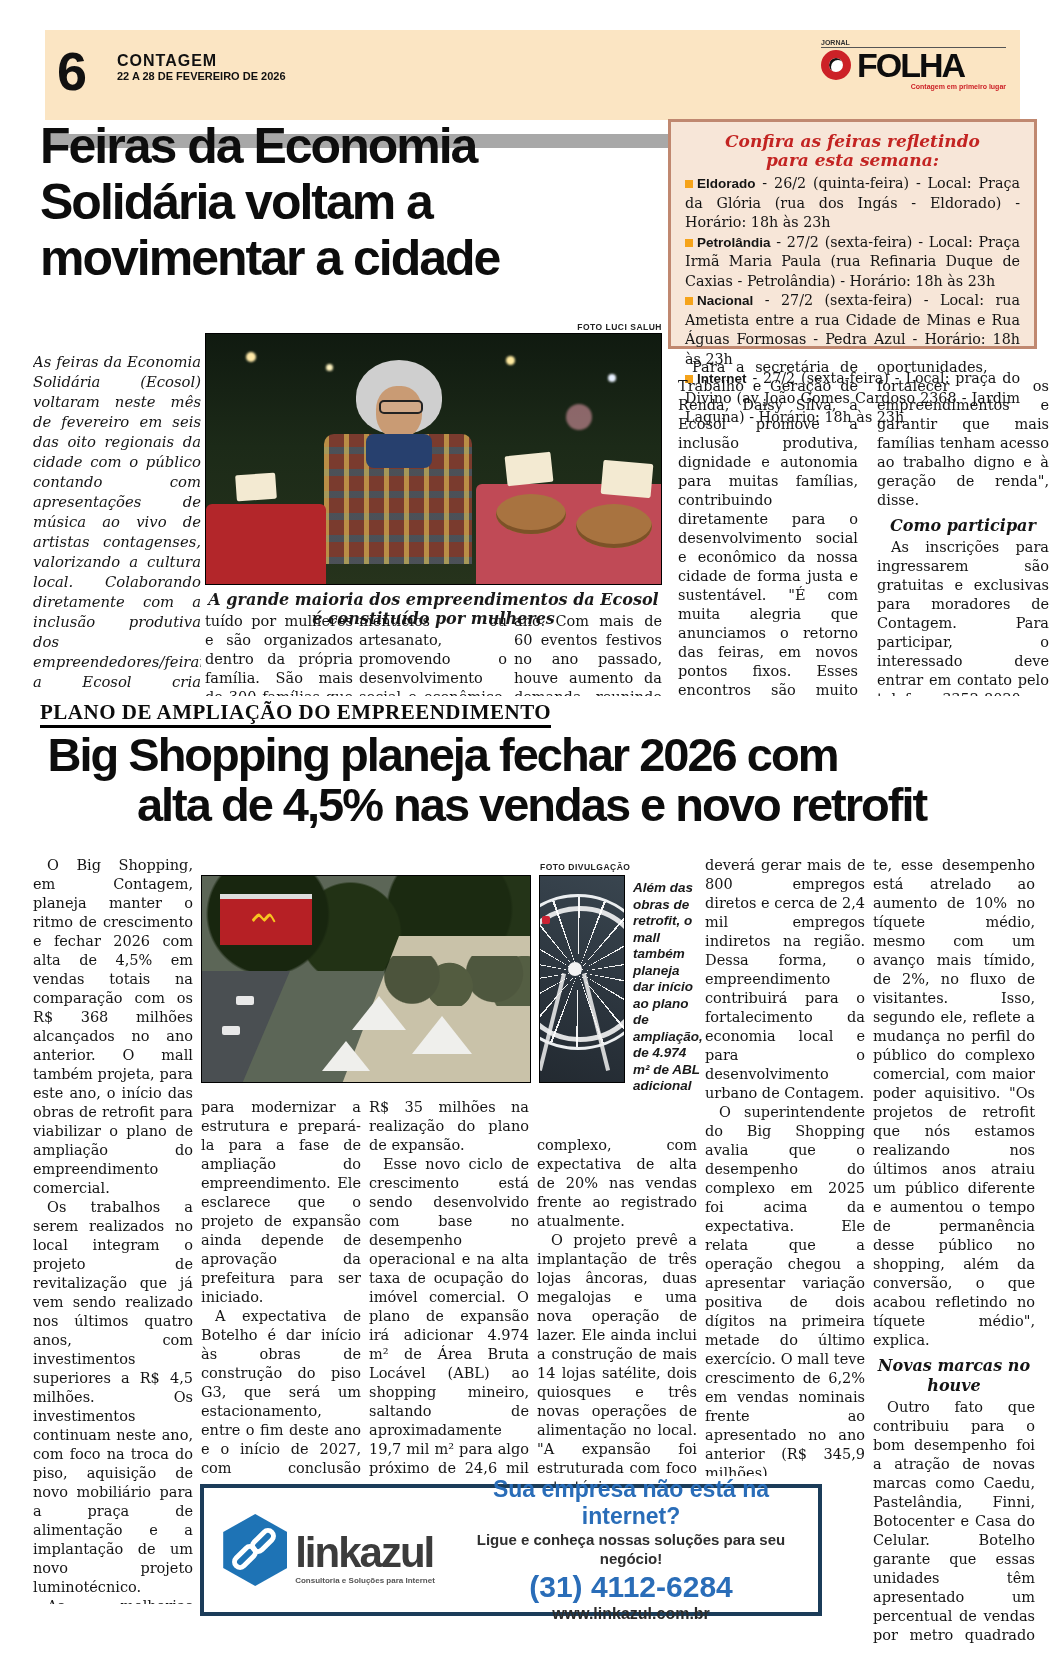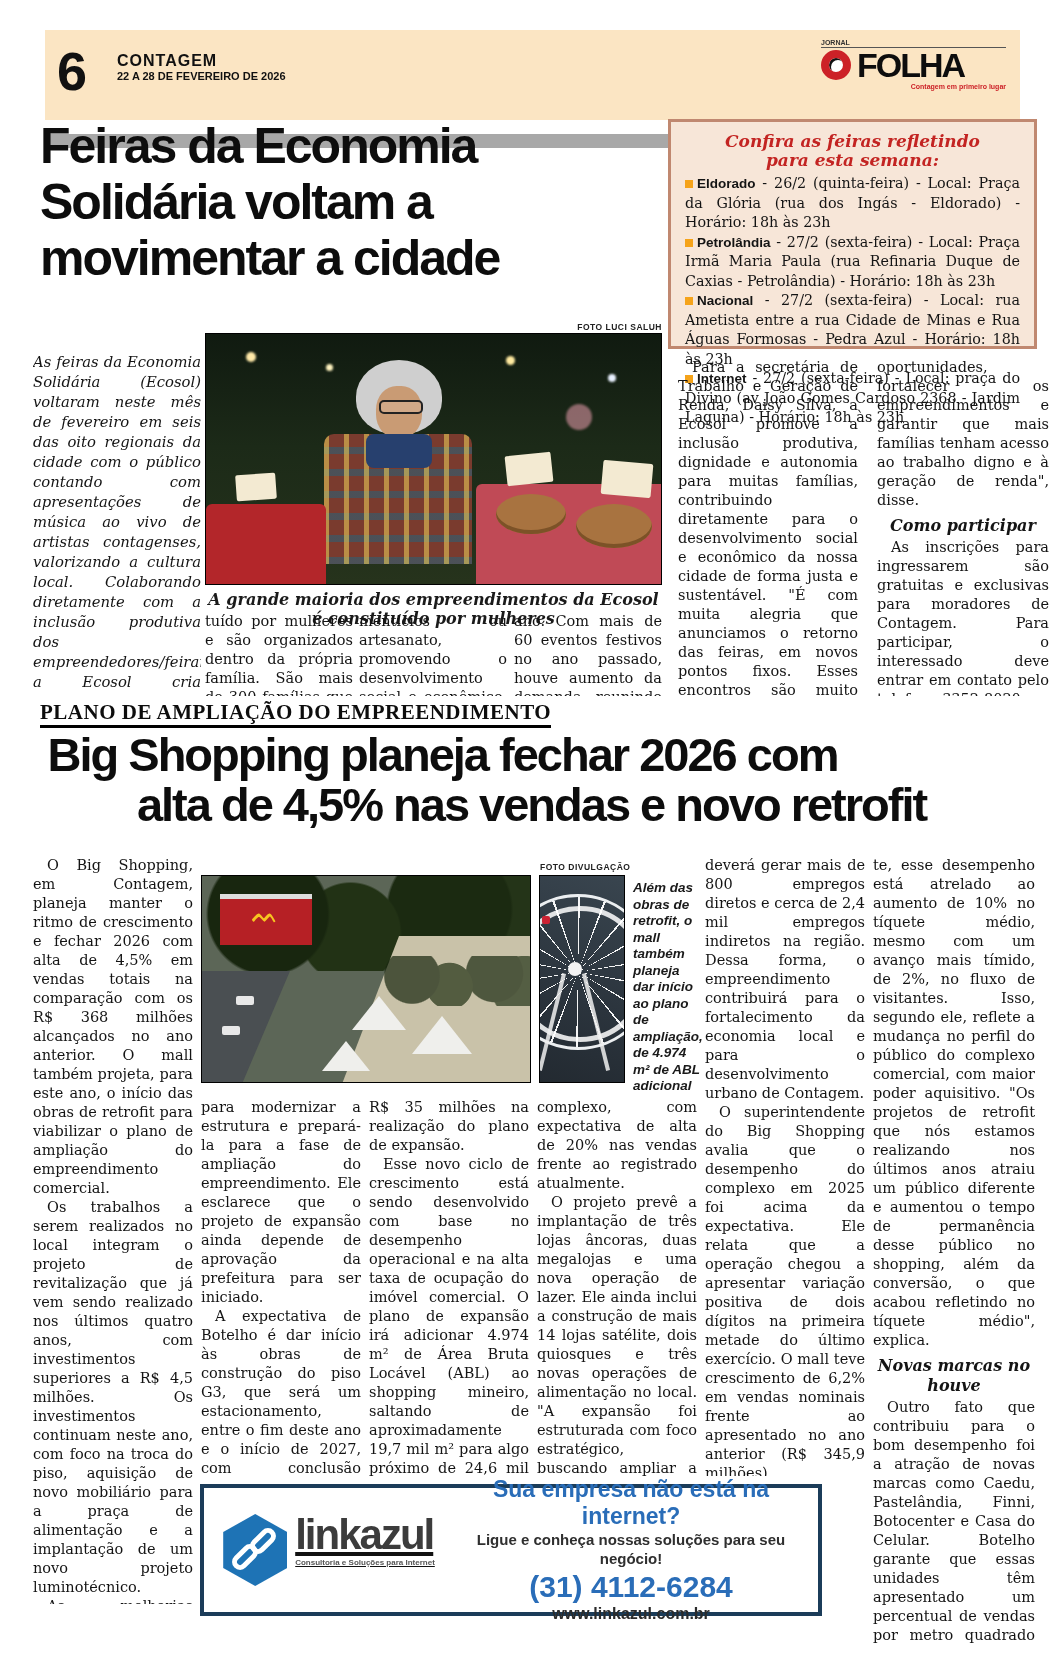--- a/index.html
+++ b/index.html
@@ -79,21 +79,21 @@
   .hub{position:absolute;border-radius:50%;background:#f3f3f3;}
   .cab{position:absolute;width:8px;height:8px;border-radius:2px;background:#c23;}
   .strut{position:absolute;background:rgba(240,240,240,.85);}
 
   
   .ad{border:4px solid #1b3c59;box-sizing:border-box;background:#fff;display:flex;align-items:center;}
   .ad-left{width:250px;display:flex;flex-direction:column;align-items:center;justify-content:center;}
   .hex{width:64px;height:72px;background:#1e73b5;clip-path:polygon(50% 0,100% 25%,100% 75%,50% 100%,0 75%,0 25%);
        position:relative;flex:none;}
   .linkrect{position:absolute;width:16px;height:30px;border:5px solid #fff;border-radius:9px;box-sizing:border-box;}
-  .ad-logo-row{display:flex;align-items:flex-start;gap:8px;text-decoration:underline;}
+  .ad-logo-row{display:flex;align-items:flex-end;gap:8px;}
   .ad-name{font:bold 42px/42px "Liberation Sans",sans-serif;letter-spacing:-2px;color:#3c3c3c;}
   .ad-tag{font:bold 8px/10px "Liberation Sans",sans-serif;color:#555;margin-top:2px;}
   .ad-right{flex:1;text-align:center;padding-right:10px;}
   .ad-h{font:bold 23px/27px "Liberation Sans",sans-serif;color:#2a6db8;}
   .ad-s{font:bold 15px/19px "Liberation Sans",sans-serif;color:#2f2f2f;}
   .ad-phone{font:bold 30px/34px "Liberation Sans",sans-serif;color:#2a6db8;margin-top:2px;}
   .ad-site{font:bold 16px/20px "Liberation Sans",sans-serif;color:#2b2b2b;}
 </style>
 </head>
 <body>
@@ -220,21 +220,21 @@
   <div class="abs bt" style="left:201px;top:1098px;width:160px;height:378px;">
     <p class="noind">para modernizar a estrutura e prepará-la para a fase de ampliação do empreendimento. Ele esclarece que o projeto de expansão ainda depende de aprovação da prefeitura para ser iniciado.</p>
     <p>A expectativa de Botelho é dar início às obras de construção do piso G3, que será um estacionamento, entre o fim deste ano e o início de 2027, com conclusão prevista já para o próximo ano. "Já a parte de lojas deverá ser lançada em 2028", acrescenta.</p>
 
   </div>
   <div class="abs bt" style="left:369px;top:1098px;width:160px;height:378px;">
     <p class="noind">R$ 35 milhões na realização do plano de expansão.</p>
     <p>Esse novo ciclo de crescimento está sendo desenvolvido com base no desempenho operacional e na alta taxa de ocupação do imóvel comercial. O plano de expansão irá adicionar 4.974 m² de Área Bruta Locável (ABL) ao shopping mineiro, saltando de aproximadamente 19,7 mil m² para algo próximo de 24,6 mil m².</p>
 
   </div>
-  <div class="abs bt" style="left:537px;top:1098px;width:160px;height:378px;">
+  <div class="abs bt" style="left:537px;top:1136px;width:160px;height:378px;">
     <p class="noind">complexo, com expectativa de alta de 20% nas vendas frente ao registrado atualmente.</p>
     <p>O projeto prevê a implantação de três lojas âncoras, duas megalojas e uma nova operação de lazer. Ele ainda inclui a construção de mais 14 lojas satélite, dois quiosques e três novas operações de alimentação no local. "A expansão foi estruturada com foco estratégico, buscando ampliar a atratividade do shopping, fortalecer o mix e preparar o empreendimento para um novo patamar de desempenho", destaca.</p>
 
   </div>
   <div class="abs bt" style="left:705px;top:856px;width:160px;height:620px;">
     <p class="noind">deverá gerar mais de 800 empregos diretos e cerca de 2,4 mil empregos indiretos na região. Dessa forma, o empreendimento contribuirá para o fortalecimento da economia local e para o desenvolvimento urbano de Contagem.</p>
     <p>O superintendente do Big Shopping avalia que o desempenho do complexo em 2025 foi acima da expectativa. Ele relata que a operação chegou a apresentar variação positiva de dois dígitos na primeira metade do último exercício. O mall teve crescimento de 6,2% em vendas nominais frente ao apresentado no ano anterior (R$ 345,9 milhões).</p>
 
   </div>
   <div class="abs bt" style="left:873px;top:856px;width:162px;height:790px;">

